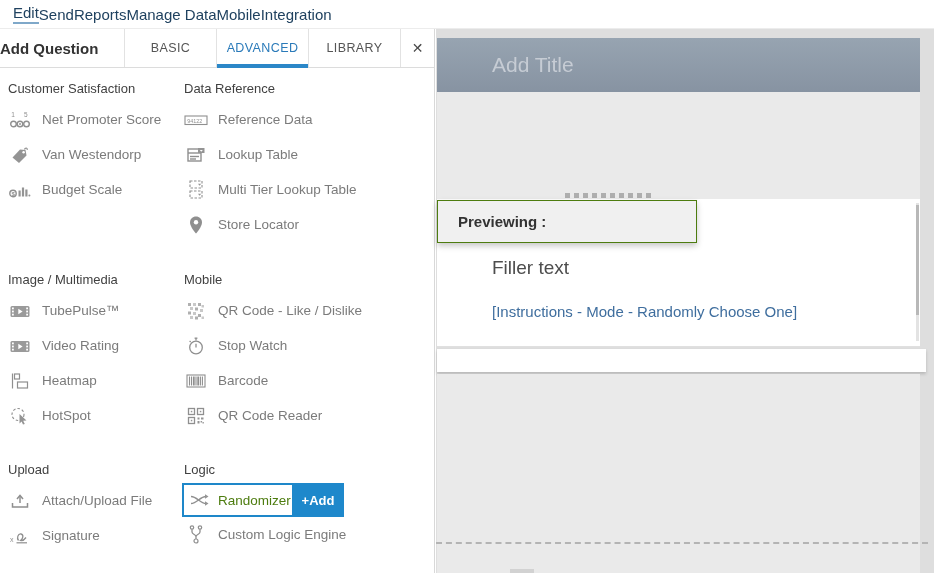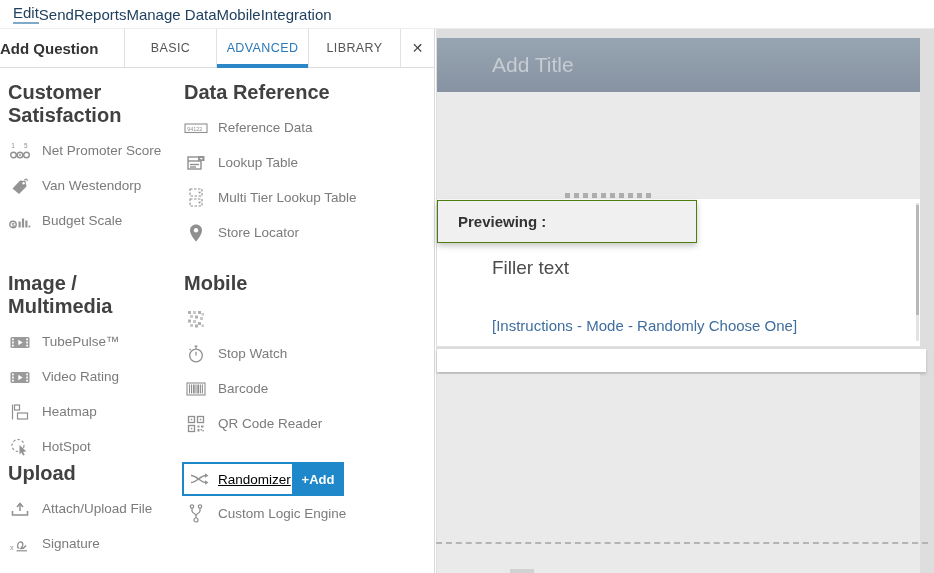--- a/index.html
+++ b/index.html
@@ -22,32 +22,32 @@
                  font-size:15px; font-weight:bold; color:#333; }
   .tab { width:92px; display:flex; align-items:center; justify-content:center;
          border-left:1px solid #e2e2e2; font-size:12.5px; letter-spacing:.4px; color:#555;
          position:relative; cursor:pointer; }
   .tab.active { color:#2a7ab9; }
   .tab.active::after { content:""; position:absolute; left:0; right:0; bottom:-1px; height:4px; background:#2b87c8; }
   .tab-close { flex:1; display:flex; align-items:center; justify-content:center;
                border-left:1px solid #e2e2e2; color:#4a4a4a; font-size:14px; font-weight:bold; cursor:pointer; }
 
   .qsec { position:absolute; }
-  .qsec h3 { font-size:20px; font-weight:700; color:#414141; margin-bottom:6px; }
+  .qsec h3 { font-size:13px; font-weight:400; color:#414141; margin-bottom:6px; }
   .qitem { display:flex; align-items:center; height:35px; gap:10px; cursor:pointer; }
   .qitem .ic { width:24px; height:22px; flex:0 0 24px; display:flex; align-items:center; justify-content:center; }
   .qitem .lbl { font-size:13.5px; color:#7b7b7b; white-space:nowrap; }
   svg.g { stroke:#8f8f8f; fill:none; stroke-width:1.4; }
   svg.g text { stroke:none; fill:#8f8f8f; font-family:"Liberation Sans",sans-serif; }
   svg.g .f { fill:#949494; stroke:none; }
 
   .rand-box { display:flex; align-items:center; height:34px; width:162px; margin-left:-2px;
               border:2px solid #1e87c9; background:#fff; position:relative; cursor:pointer; }
   .rand-box .ic { width:24px; height:22px; flex:0 0 24px; display:flex; align-items:center; justify-content:center; margin-left:4px; }
-  .rand-box .lbl { font-size:13.5px; color:#000000; margin-left:6px; white-space:nowrap;text-decoration:underline; }
+  .rand-box .lbl { font-size:13.5px; color:#4d7c0f; margin-left:6px; white-space:nowrap; }
   .add-btn { position:absolute; right:-2px; top:-2px; bottom:-2px; width:52px; background:#1e88cb;
              color:#fff; font-size:13px; font-weight:bold; display:flex; align-items:center;
              justify-content:center; cursor:pointer; }
 
   
   .right-region { position:absolute; top:29px; left:436px; width:498px; height:544px; background:#dedede; }
   .preview-header { position:absolute; top:9px; left:1px; width:483px; height:54px;
                     background:linear-gradient(#97a4b1,#8793a2); display:flex; align-items:center;
                     padding-left:55px; font-size:21px; color:#c6ccd4; cursor:text; }
   .desc-block { position:absolute; top:63px; left:1px; width:483px; height:107px; background:#eaeaea; }
@@ -250,20 +250,21 @@
                 <rect x="14" y="8" width="3" height="3" fill="#c9c9c9"></rect>
               <rect x="2" y="10.5" width="3" height="3"></rect>
                 <rect x="7" y="11" width="3" height="3" fill="#c9c9c9"></rect>
                 <rect x="12" y="13" width="3" height="3"></rect>
               <rect x="4" y="15" width="3" height="3" fill="#c9c9c9"></rect>
                 <rect x="9" y="15.5" width="3" height="3"></rect>
                 <rect x="15.5" y="15.5" width="2.5" height="2.5" fill="#c9c9c9"></rect>
             </g>
           </svg>
           </span>
+        <span class="lbl">QR Code - Like / Dislike</span>
       </div>
       <div class="qitem">
         <span class="ic">
           <svg class="g" width="20" height="20" viewBox="0 0 20 20">
             <circle cx="10" cy="11.5" r="6.3" stroke-width="1.3"></circle>
             <line x1="10" y1="11.5" x2="10" y2="7.8" stroke-width="1.3"></line>
             <line x1="8.6" y1="2.2" x2="11.4" y2="2.2" stroke-width="1.4"></line>
             <line x1="10" y1="2.4" x2="10" y2="4.6" stroke-width="1.3"></line>
             <line x1="3.6" y1="5" x2="4.9" y2="6.2" stroke-width="1.2" stroke-dasharray="1.5 1"></line>
           </svg>
@@ -325,20 +326,21 @@
             <text x="1" y="15.5" font-size="7">x</text>
             <path d="M9.5 14.5 C7.5 12 9 7.5 12 8 C15 8.5 14 13 11.5 14.5 C13 15 15.5 13.5 17 11.5" stroke-width="1.3"></path>
             <line x1="7.5" y1="16.8" x2="18" y2="16.8" stroke-width="1.2"></line>
           </svg>
           </span>
         <span class="lbl">Signature</span>
       </div>
     </div>
 
     <div class="qsec" style="left:184px; top:433px; width:250px;">
+      <h3>Logic</h3>
       <div class="rand-box">
         <span class="ic">
           <svg class="g" width="22" height="18" viewBox="0 0 22 18">
             <path d="M2 5.5 C8 5.5 11 12.5 17 12.5" stroke-width="1.5"></path>
             <path d="M2 12.5 C8 12.5 11 5.5 17 5.5" stroke-width="1.5"></path>
             <path d="M16 3.2 L19.5 5.5 L16 7.8 Z" class="f"></path>
             <path d="M16 10.2 L19.5 12.5 L16 14.8 Z" class="f"></path>
           </svg>
           </span>
         <span class="lbl">Randomizer</span>
@@ -363,21 +365,21 @@
     <div class="preview-header">Add Title</div>
     <div class="desc-block"></div>
     <div class="clipped-text"></div>
 
     <div class="white-card">
       <div class="card-scrollbar">
         <div class="card-scroll-thumb"></div>
       </div>
     </div>
     <div class="card-title" style="z-index:3; position:absolute; top:228px; left:56px; font-size:19px; color:#4d4d4d;">Filler text</div>
-    <div style="z-index:3; position:absolute; top:288px; left:56px; font-size:15px; color:#3f6e9e;">[Instructions - Mode - Randomly Choose One]</div>
+    <div style="z-index:3; position:absolute; top:274px; left:56px; font-size:15px; color:#3f6e9e;">[Instructions - Mode - Randomly Choose One]</div>
 
     <div class="tooltip">
       <b>Previewing : </b>
     </div>
 
     <div class="white-strip"></div>
     <div class="bottom-block"></div>
     <div class="dashed-line"></div>
     <div class="tiny-box"></div>
   </div>

